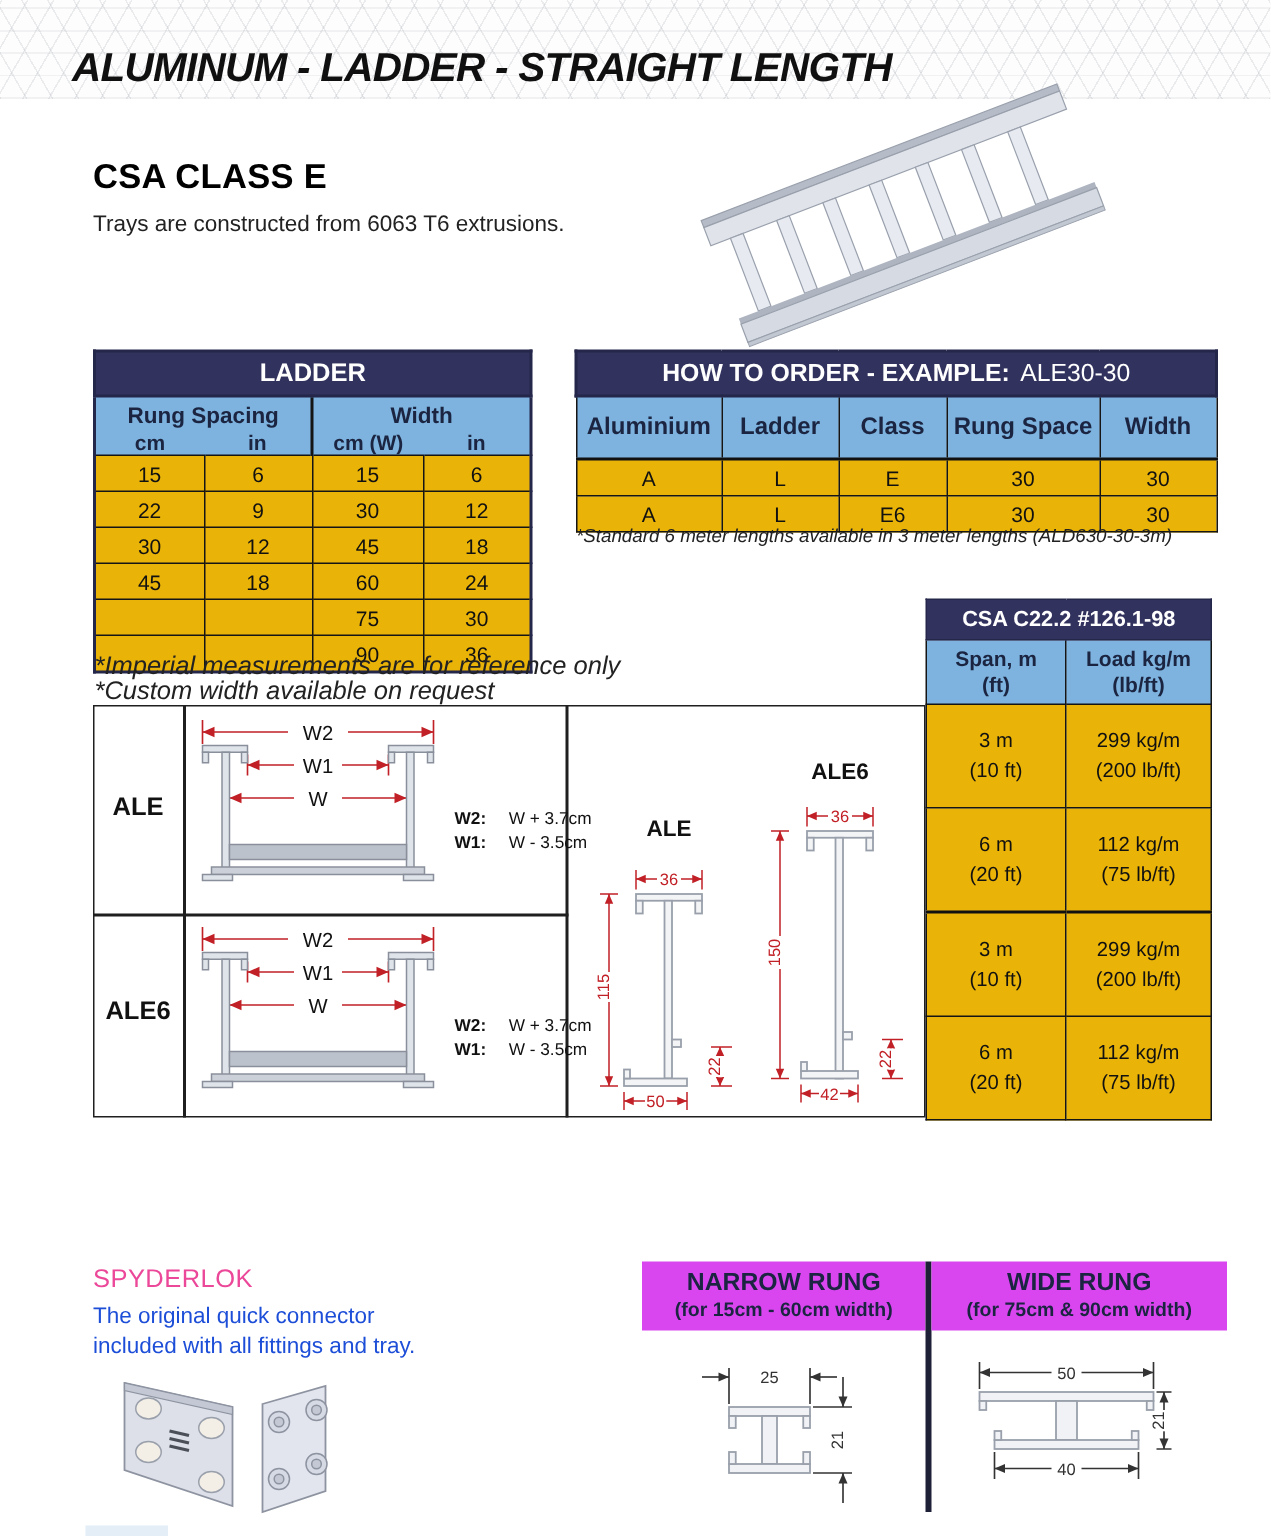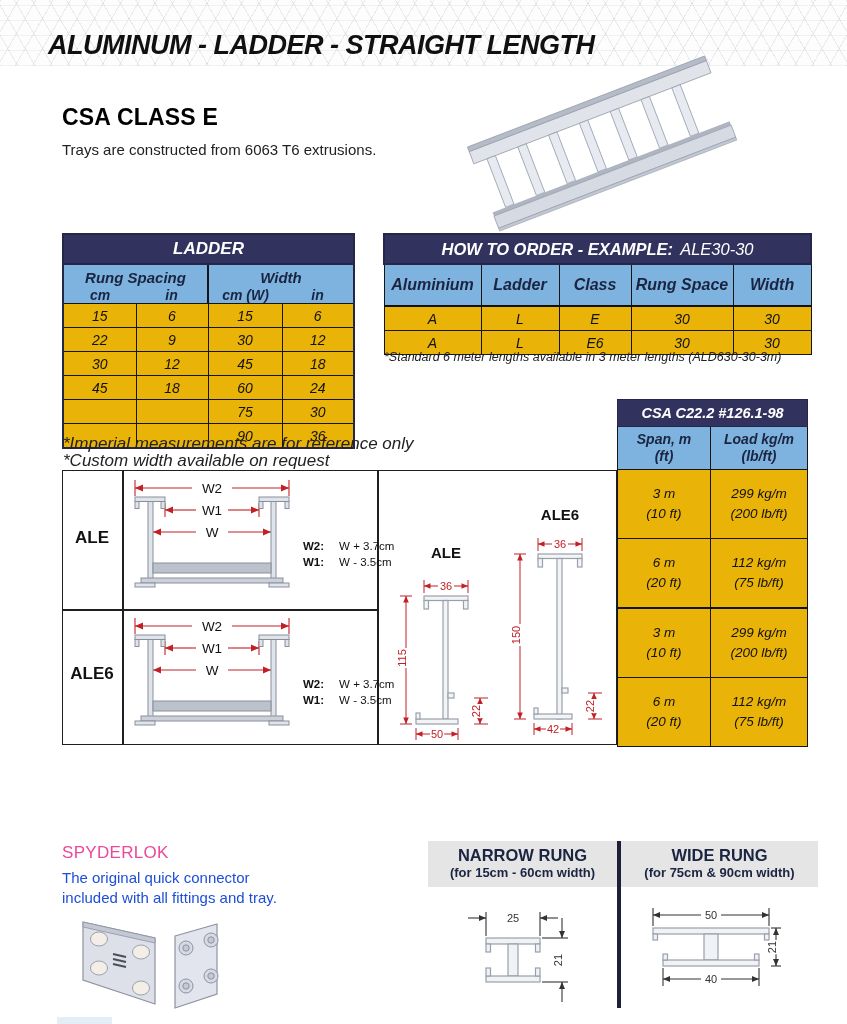--- a/index.html
+++ b/index.html
@@ -20,21 +20,21 @@
   }
   .page-title{
     left:48px;top:30px;font-size:27px;font-weight:bold;font-style:italic;
     color:#101010;letter-spacing:-0.5px;white-space:nowrap;
   }
   .sec-heading{left:62px;top:104px;font-size:23px;font-weight:bold;color:#000;letter-spacing:0.2px;}
   .sec-sub{left:62px;top:141px;font-size:15px;color:#222;}
 
   
   table{border-collapse:collapse;table-layout:fixed;position:absolute;}
-  th,td{padding:0;margin:0;text-align:center;vertical-align:middle;font-style:italic;}
+  th,td{padding:0;margin:0;text-align:center;vertical-align:middle;}
   .navy-row th{
     background:#32325f;color:#fff;font-size:17px;font-weight:bold;height:28px;
     border:2px solid #24264a;
   }
   .blue{background:#7db3de;color:#1b2440;font-weight:bold;}
   .tbl{font-size:14px;color:#111;}
   .tbl td{border:1.4px solid #151515;height:23px;background:#eab308;}
 
   
   .ladder-tbl{left:62px;top:233px;width:291px;}
@@ -68,21 +68,21 @@
   .formula{font-size:11.5px;color:#111;line-height:16px;white-space:nowrap;}
   .formula b{margin-right:15px;}
   .profile-label{width:100px;text-align:center;font-size:15px;font-weight:bold;color:#111;}
 
   
   .spy-head{left:62px;top:843px;font-size:17px;font-weight:normal;color:#ec4899;letter-spacing:.3px;}
   .spy-text{left:62px;top:868px;font-size:15px;color:#1d4ed8;line-height:20px;}
 
   
   .rung-hdr{
-    top:841px;height:46px;background:#e5e5e5;color:#1b2440;text-align:center;
+    top:841px;height:46px;background:#d946ef;color:#1b2440;text-align:center;
     box-sizing:border-box;padding-top:5px;
   }
   .rung-hdr .t1{font-size:16.5px;font-weight:bold;line-height:19px;}
   .rung-hdr .t2{font-size:13px;font-weight:bold;line-height:16px;}
   .rung-div{left:617px;top:841px;width:4px;height:167px;background:#1e2038;}
   .corner-chip{left:57px;top:1017px;width:55px;height:7px;background:#e4eef7;}
 
   svg{position:absolute;overflow:visible;}
   svg text{font-family:"Liberation Sans",sans-serif;}
   .dimtext{fill:#c12026;font-size:11px;paint-order:stroke;stroke:#fff;stroke-width:3px;}

